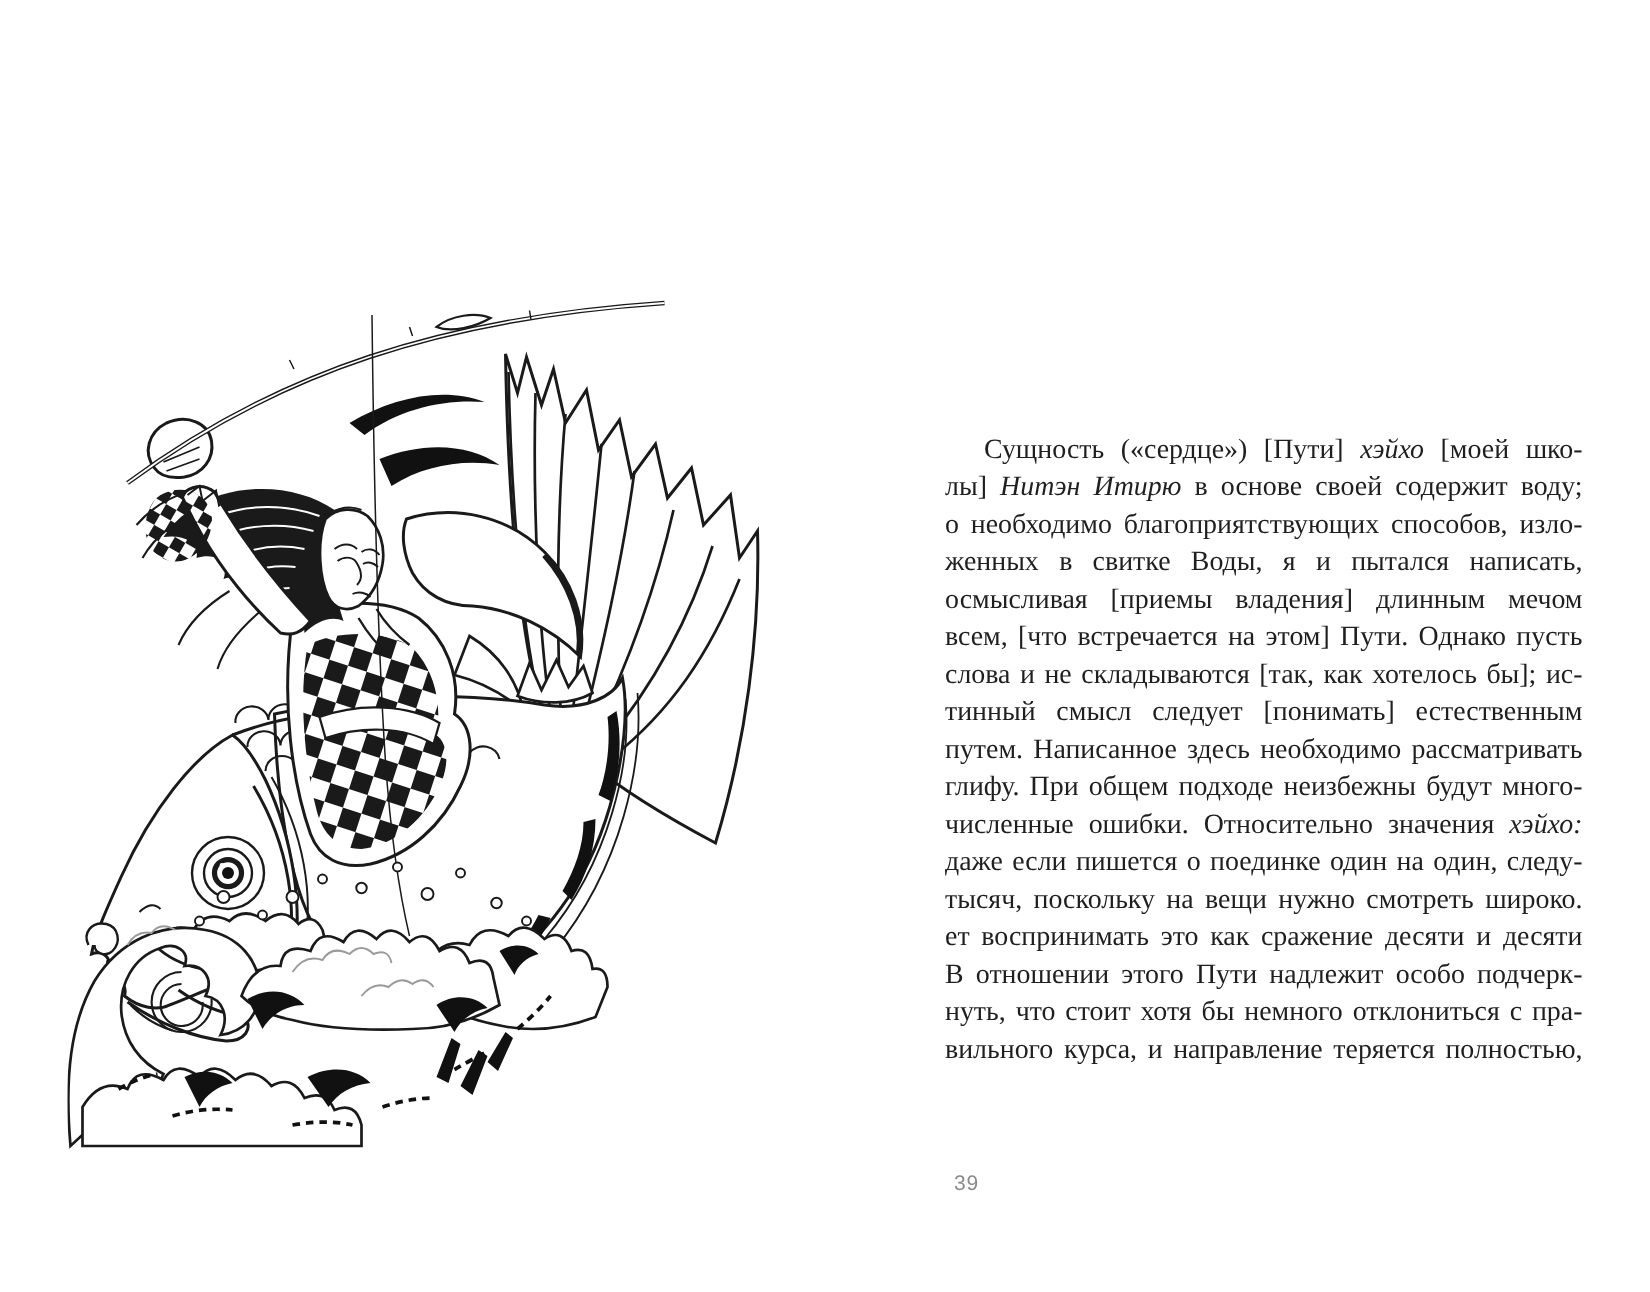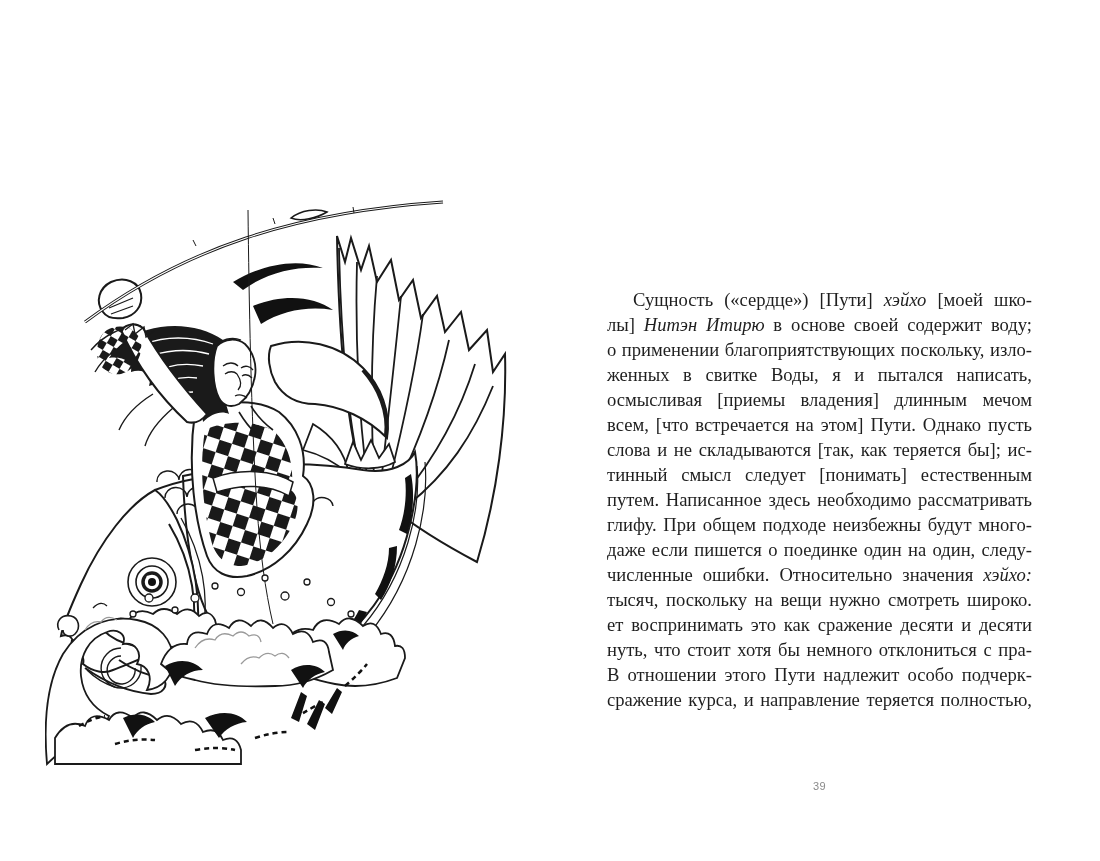--- a/index.html
+++ b/index.html
@@ -2,29 +2,29 @@
 <html style="--ink: #1f1f1f; --pagenum: #8a8a8a;"><head>
 <meta charset="utf-8">
 <style>
   html,body{margin:0;padding:0;background:#ffffff;}
   .spread{
     position:relative;width:1100px;height:861px;background:#ffffff;overflow:hidden;
     font-family:"Liberation Serif", serif;
   }
   .illustration{position:absolute;left:45px;top:178px;width:470px;height:590px;}
   .text-col{
-    position:absolute;left:607px;top:287px;width:425px;
+    position:absolute;left:630px;top:287px;width:425px;
     color:var(--ink,#1f1f1f);font-size:18.6px;line-height:25px;
   }
   .line{text-align:justify;text-align-last:justify;}
   .line.indent{text-indent:26px;}
   .it{font-style:italic;}
   .page-number{
-    position:absolute;left:607px;top:780px;width:425px;text-align:center;
-    font-family:"Liberation Sans", sans-serif;font-size:11px;letter-spacing:.5px;
+    position:absolute;left:636px;top:780px;width:425px;
+    font-family:"Liberation Sans", sans-serif;font-size:14px;letter-spacing:.5px;
     color:var(--pagenum,#8a8a8a);
   }
 </style>
 </head>
 <body style="background: rgb(255, 255, 255);">
 
 <div class="spread">
 
   <div>
     <svg class="illustration" viewBox="0 0 470 590" role="img" xmlns="http://www.w3.org/2000/svg" aria-label="Ukiyo-e style black ink line drawing: a wild-haired figure in a checkered robe rides a giant koi carp through cresting waves, holding a long curved fishing rod overhead with a line trailing down; the carp has a large ringed eye, barbels, scaled back and a huge striped tail fin fanning to the upper right.">
@@ -157,32 +157,32 @@
             <circle cx="88" cy="436" r="3"></circle>
         </g>
       </g>
     </svg>
   </div>
 
   <div>
     <div class="text-col">
         <div class="line indent"><span>Сущность («сердце») [Пути] </span><span class="it">хэйхо</span><span> [моей шко-</span></div>
         <div class="line"><span>лы] </span><span class="it">Нитэн Итирю</span><span> в основе своей содержит воду;</span></div>
-        <div class="line"><span>о применении благоприятствующих поскольку, изло-</span></div>
+        <div class="line"><span>о необходимо благоприятствующих способов, изло-</span></div>
         <div class="line"><span>женных в свитке Воды, я и пытался написать,</span></div>
         <div class="line"><span>осмысливая [приемы владения] длинным мечом</span></div>
         <div class="line"><span>всем, [что встречается на этом] Пути. Однако пусть</span></div>
-        <div class="line"><span>слова и не складываются [так, как теряется бы]; ис-</span></div>
+        <div class="line"><span>слова и не складываются [так, как хотелось бы]; ис-</span></div>
         <div class="line"><span>тинный смысл следует [понимать] естественным</span></div>
         <div class="line"><span>путем. Написанное здесь необходимо рассматривать</span></div>
         <div class="line"><span>глифу. При общем подходе неизбежны будут много-</span></div>
+        <div class="line"><span>численные ошибки. Относительно значения </span><span class="it">хэйхо:</span></div>
         <div class="line"><span>даже если пишется о поединке один на один, следу-</span></div>
-        <div class="line"><span>численные ошибки. Относительно значения </span><span class="it">хэйхо:</span></div>
         <div class="line"><span>тысяч, поскольку на вещи нужно смотреть широко.</span></div>
         <div class="line"><span>ет воспринимать это как сражение десяти и десяти</span></div>
+        <div class="line"><span>В отношении этого Пути надлежит особо подчерк-</span></div>
         <div class="line"><span>нуть, что стоит хотя бы немного отклониться с пра-</span></div>
-        <div class="line"><span>В отношении этого Пути надлежит особо подчерк-</span></div>
-        <div class="line"><span>сражение курса, и направление теряется полностью,</span></div>
+        <div class="line"><span>вильного курса, и направление теряется полностью,</span></div>
       </div>
     <div class="page-number">39</div>
   </div>
 
 </div>
 
 </body></html>

